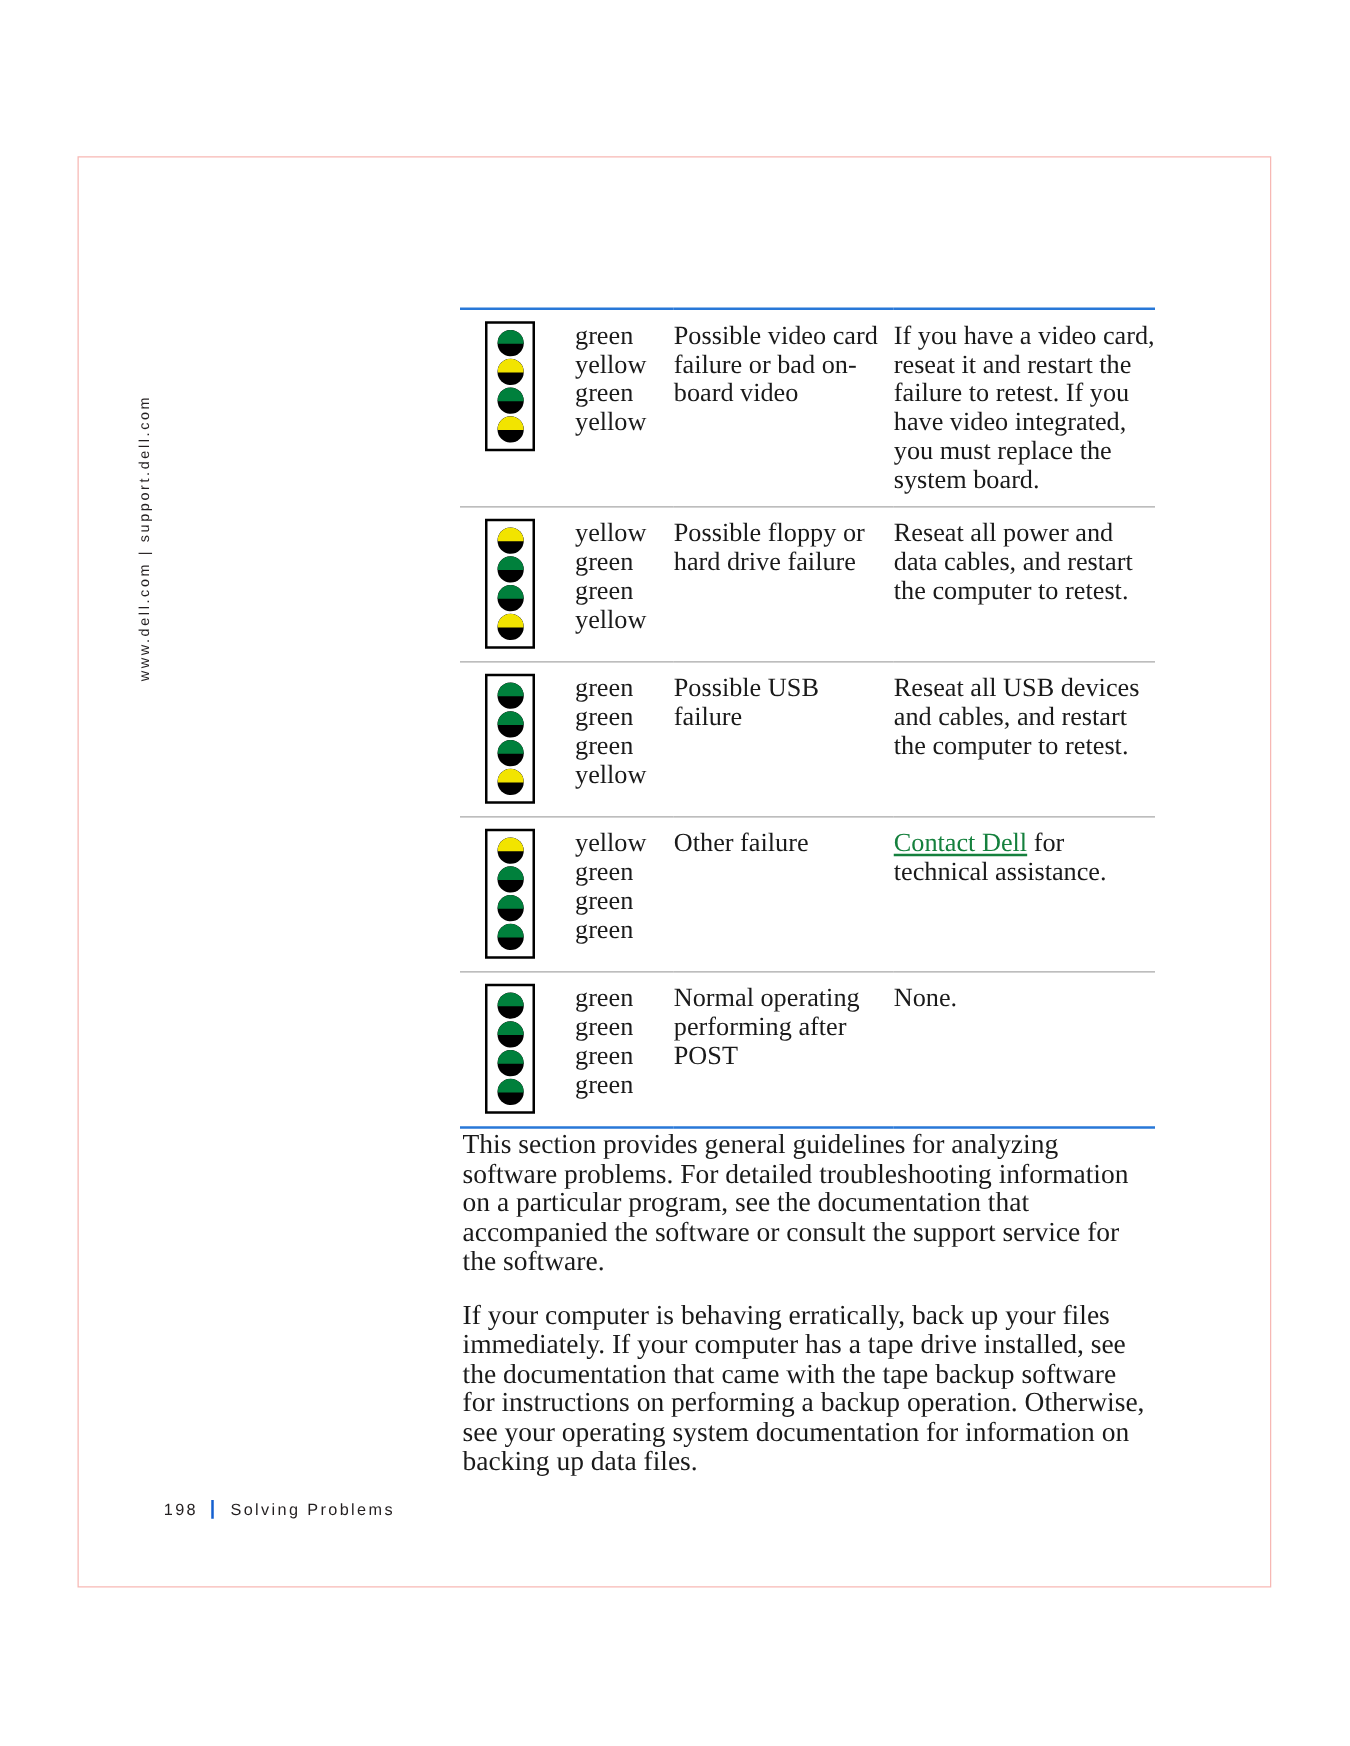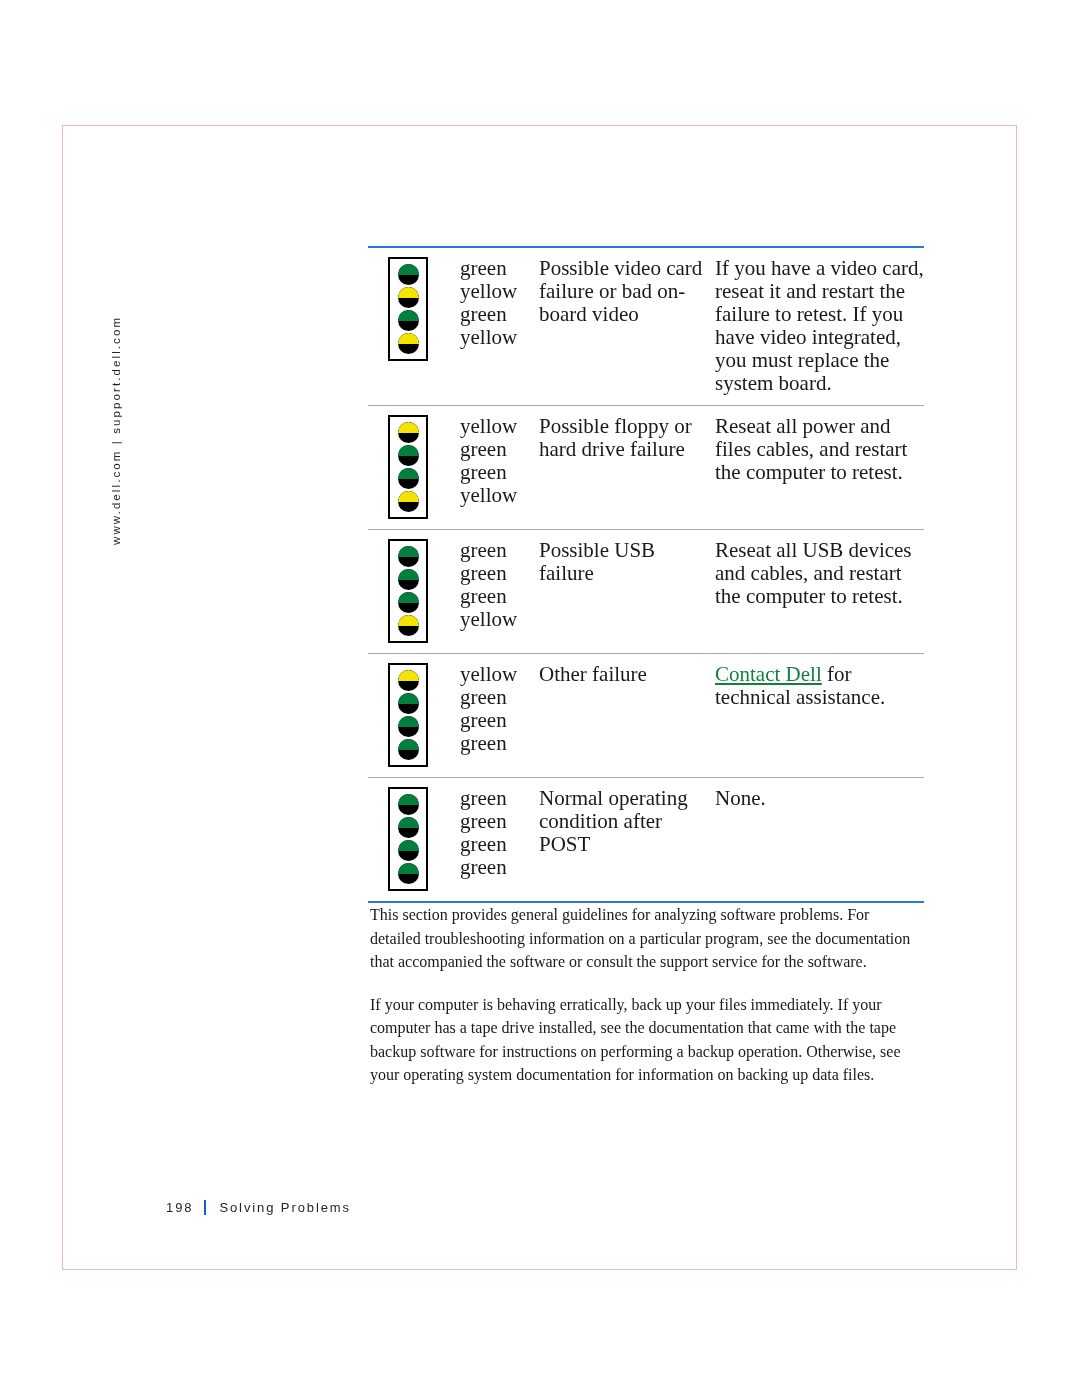--- a/index.html
+++ b/index.html
@@ -118,40 +118,39 @@
   
   #section-heading {
     font-family: "Liberation Sans", sans-serif;
     font-size: 31px;
     font-weight: bold;
     color: #1560d0;
     letter-spacing: -0.3px;
     margin: 26px 0 18px 2px;
   }
   .body-par {
-    font-size: 16px;
+    font-size: 22px;
     line-height: 23.5px;
     color: #1a1a1a;
     margin: 0 0 19px 2px;
   }
   .link { color: #15803d; }
 
   
   #footer {
     position: absolute;
     left: 131px;
     top: 1200px;
     display: flex;
     align-items: center;
     font-family: "Liberation Sans", sans-serif;
     font-size: 13px;
     letter-spacing: 1.9px;
     color: #231f20;
     white-space: nowrap;
-    margin-left: 35px;
   }
   #footer-sep {
     width: 2px;
     height: 15px;
     background: #1560d0;
     margin: 0 13px 0 11px;
   }
 </style>
 </head>
 <body>
@@ -194,21 +193,21 @@
             <div class="led yellow"></div>
           </div>
         </td>
         <td class="col-color">
           <span class="color-word">yellow</span>
           <span class="color-word">green</span>
           <span class="color-word">green</span>
           <span class="color-word">yellow</span>
         </td>
         <td class="col-desc">Possible floppy or hard drive failure</td>
-        <td class="col-act">Reseat all power and files cables, and restart the computer to retest.</td>
+        <td class="col-act">Reseat all power and data cables, and restart the computer to retest.</td>
       </tr>
 
       <tr class="row">
         <td class="col-led">
           <div class="led-box">
             <div class="led green"></div>
             <div class="led green"></div>
             <div class="led green"></div>
             <div class="led yellow"></div>
           </div>
@@ -250,21 +249,21 @@
             <div class="led green"></div>
             <div class="led green"></div>
           </div>
         </td>
         <td class="col-color rule-bot">
           <span class="color-word">green</span>
           <span class="color-word">green</span>
           <span class="color-word">green</span>
           <span class="color-word">green</span>
         </td>
-        <td class="col-desc rule-bot">Normal operating condition after POST</td>
+        <td class="col-desc rule-bot">Normal operating performing after POST</td>
         <td class="col-act rule-bot">None.</td>
       </tr>
 
     </tbody>
   </table>
 
 
   <p class="body-par">This section provides general guidelines for analyzing software problems. For detailed troubleshooting information on a particular program, see the documentation that accompanied the software or consult the support service for the software.</p>
   <p class="body-par">If your computer is behaving erratically, back up your files immediately. If your computer has a tape drive installed, see the documentation that came with the tape backup software for instructions on performing a backup operation. Otherwise, see your operating system documentation for information on backing up data files.</p>
 

